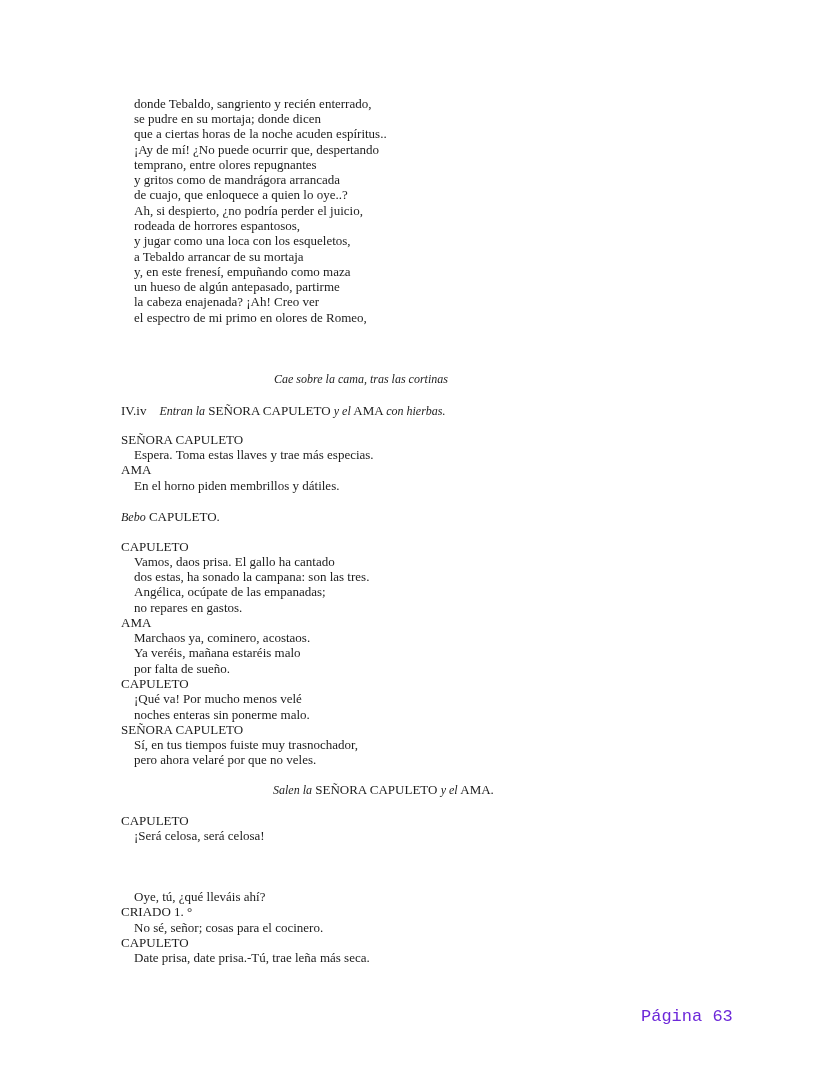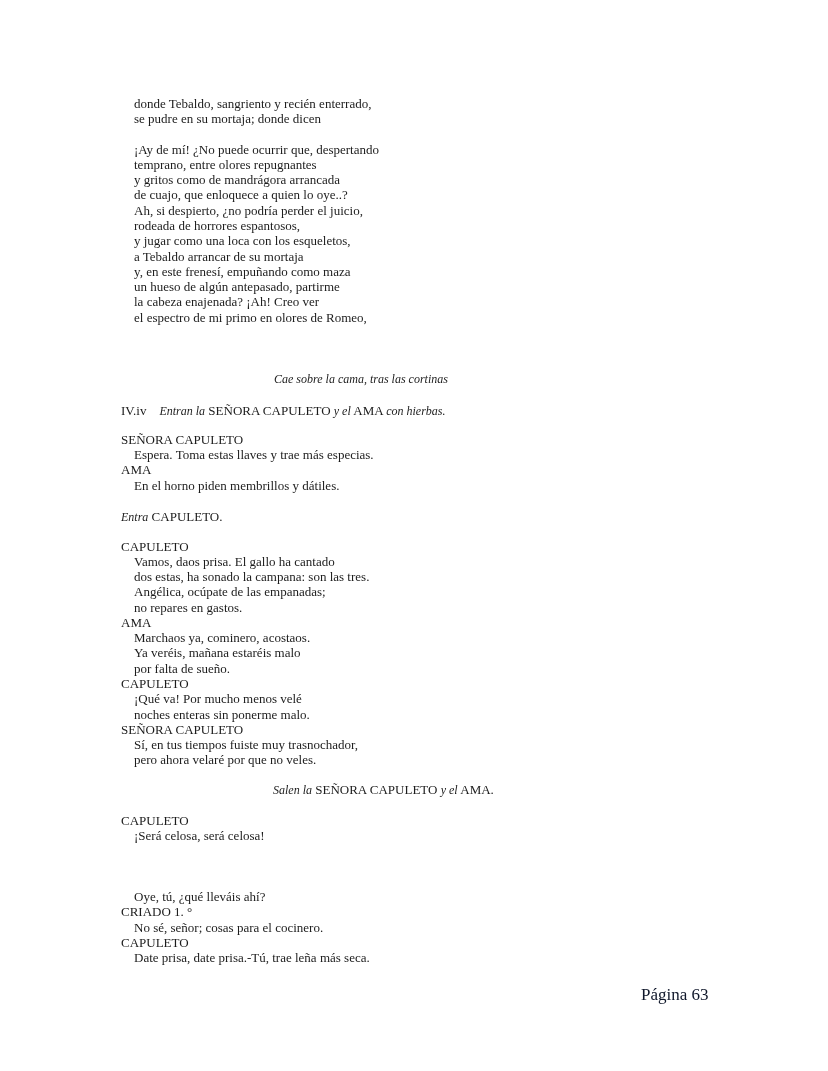--- a/index.html
+++ b/index.html
@@ -3,29 +3,30 @@
 <meta charset="utf-8">
 <style>
   html, body { margin: 0; padding: 0; background: #ffffff; }
   body { width: 828px; height: 1071px; position: relative; overflow: hidden;
          font-family: "Liberation Serif", "DejaVu Serif", serif; color: #1c1c1c; }
   .page { position: absolute; left: 0; top: 0; width: 828px; height: 1071px; }
   .ln { position: absolute; font-size: 13px; line-height: 15px; white-space: nowrap; }
   .v { left: 134px; }
   .sp { left: 121px; }
   .it { font-style: italic; font-size: 12px; text-align: right; }
-  .footer { position: absolute; left: 641px; top: 985px; font-size: 17px; color: #0f172a; font-family: Liberation Serif, serif; }
+  .footer { position: absolute; left: 641px; top: 1007px; font-size: 17px; color: #6d28d9; font-family: Liberation Mono, monospace; }
 </style>
 </head>
 <body>
 
 <div class="page">
 
   <div class="ln v" style="top:96px">donde Tebaldo, sangriento y recién enterrado,</div>
   <div class="ln v" style="top:111px">se pudre en su mortaja; donde dicen</div>
+  <div class="ln v" style="top:126px">que a ciertas horas de la noche acuden espíritus..</div>
   <div class="ln v" style="top:142px">¡Ay de mí! ¿No puede ocurrir que, despertando</div>
   <div class="ln v" style="top:157px">temprano, entre olores repugnantes</div>
   <div class="ln v" style="top:172px">y gritos como de mandrágora arrancada</div>
   <div class="ln v" style="top:187px">de cuajo, que enloquece a quien lo oye..?</div>
   <div class="ln v" style="top:203px">Ah, si despierto, ¿no podría perder el juicio,</div>
   <div class="ln v" style="top:218px">rodeada de horrores espantosos,</div>
   <div class="ln v" style="top:233px">y jugar como una loca con los esqueletos,</div>
   <div class="ln v" style="top:249px">a Tebaldo arrancar de su mortaja</div>
   <div class="ln v" style="top:264px">y, en este frenesí, empuñando como maza</div>
   <div class="ln v" style="top:279px">un hueso de algún antepasado, partirme</div>
@@ -42,21 +43,21 @@
     <span>AMA</span>
     <span class="it">con hierbas.</span>
   </div>
 
   <div class="ln sp" style="top:432px">SEÑORA CAPULETO</div>
   <div class="ln v" style="top:447px">Espera. Toma estas llaves y trae más especias.</div>
   <div class="ln sp" style="top:462px">AMA</div>
   <div class="ln v" style="top:478px">En el horno piden membrillos y dátiles.</div>
 
   <div class="ln" style="left:121px; top:509px">
-    <span class="it">Entra</span>
+    <span class="it">Bebo</span>
     <span>CAPULETO.</span>
   </div>
 
   <div class="ln sp" style="top:539px">CAPULETO</div>
   <div class="ln v" style="top:554px">Vamos, daos prisa. El gallo ha cantado</div>
   <div class="ln v" style="top:569px">dos estas, ha sonado la campana: son las tres.</div>
   <div class="ln v" style="top:584px">Angélica, ocúpate de las empanadas;</div>
   <div class="ln v" style="top:600px">no repares en gastos.</div>
   <div class="ln sp" style="top:615px">AMA</div>
   <div class="ln v" style="top:630px">Marchaos ya, cominero, acostaos.</div>

